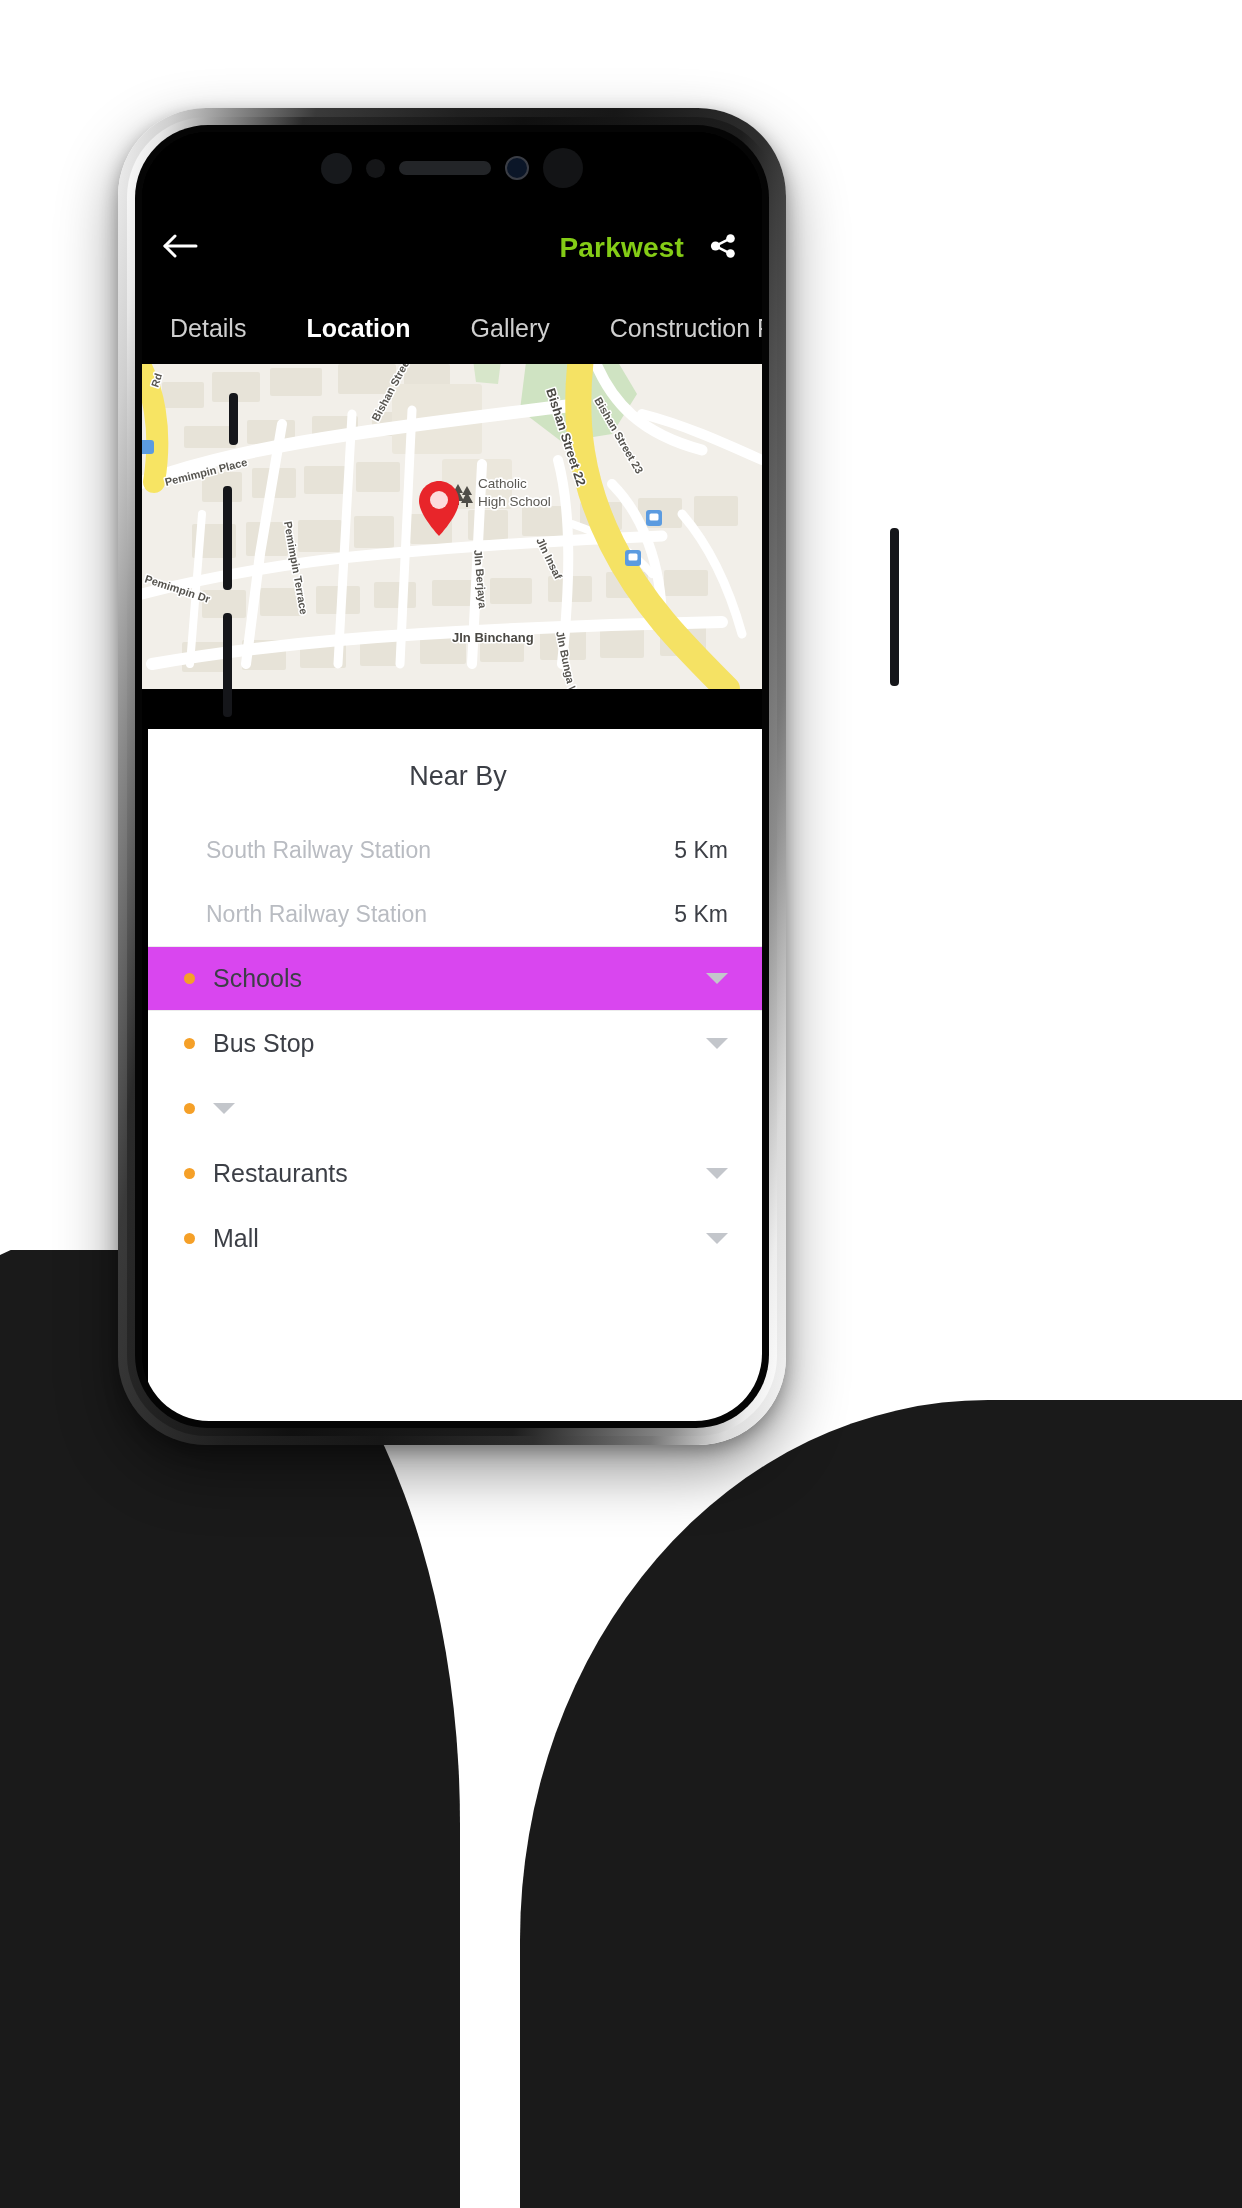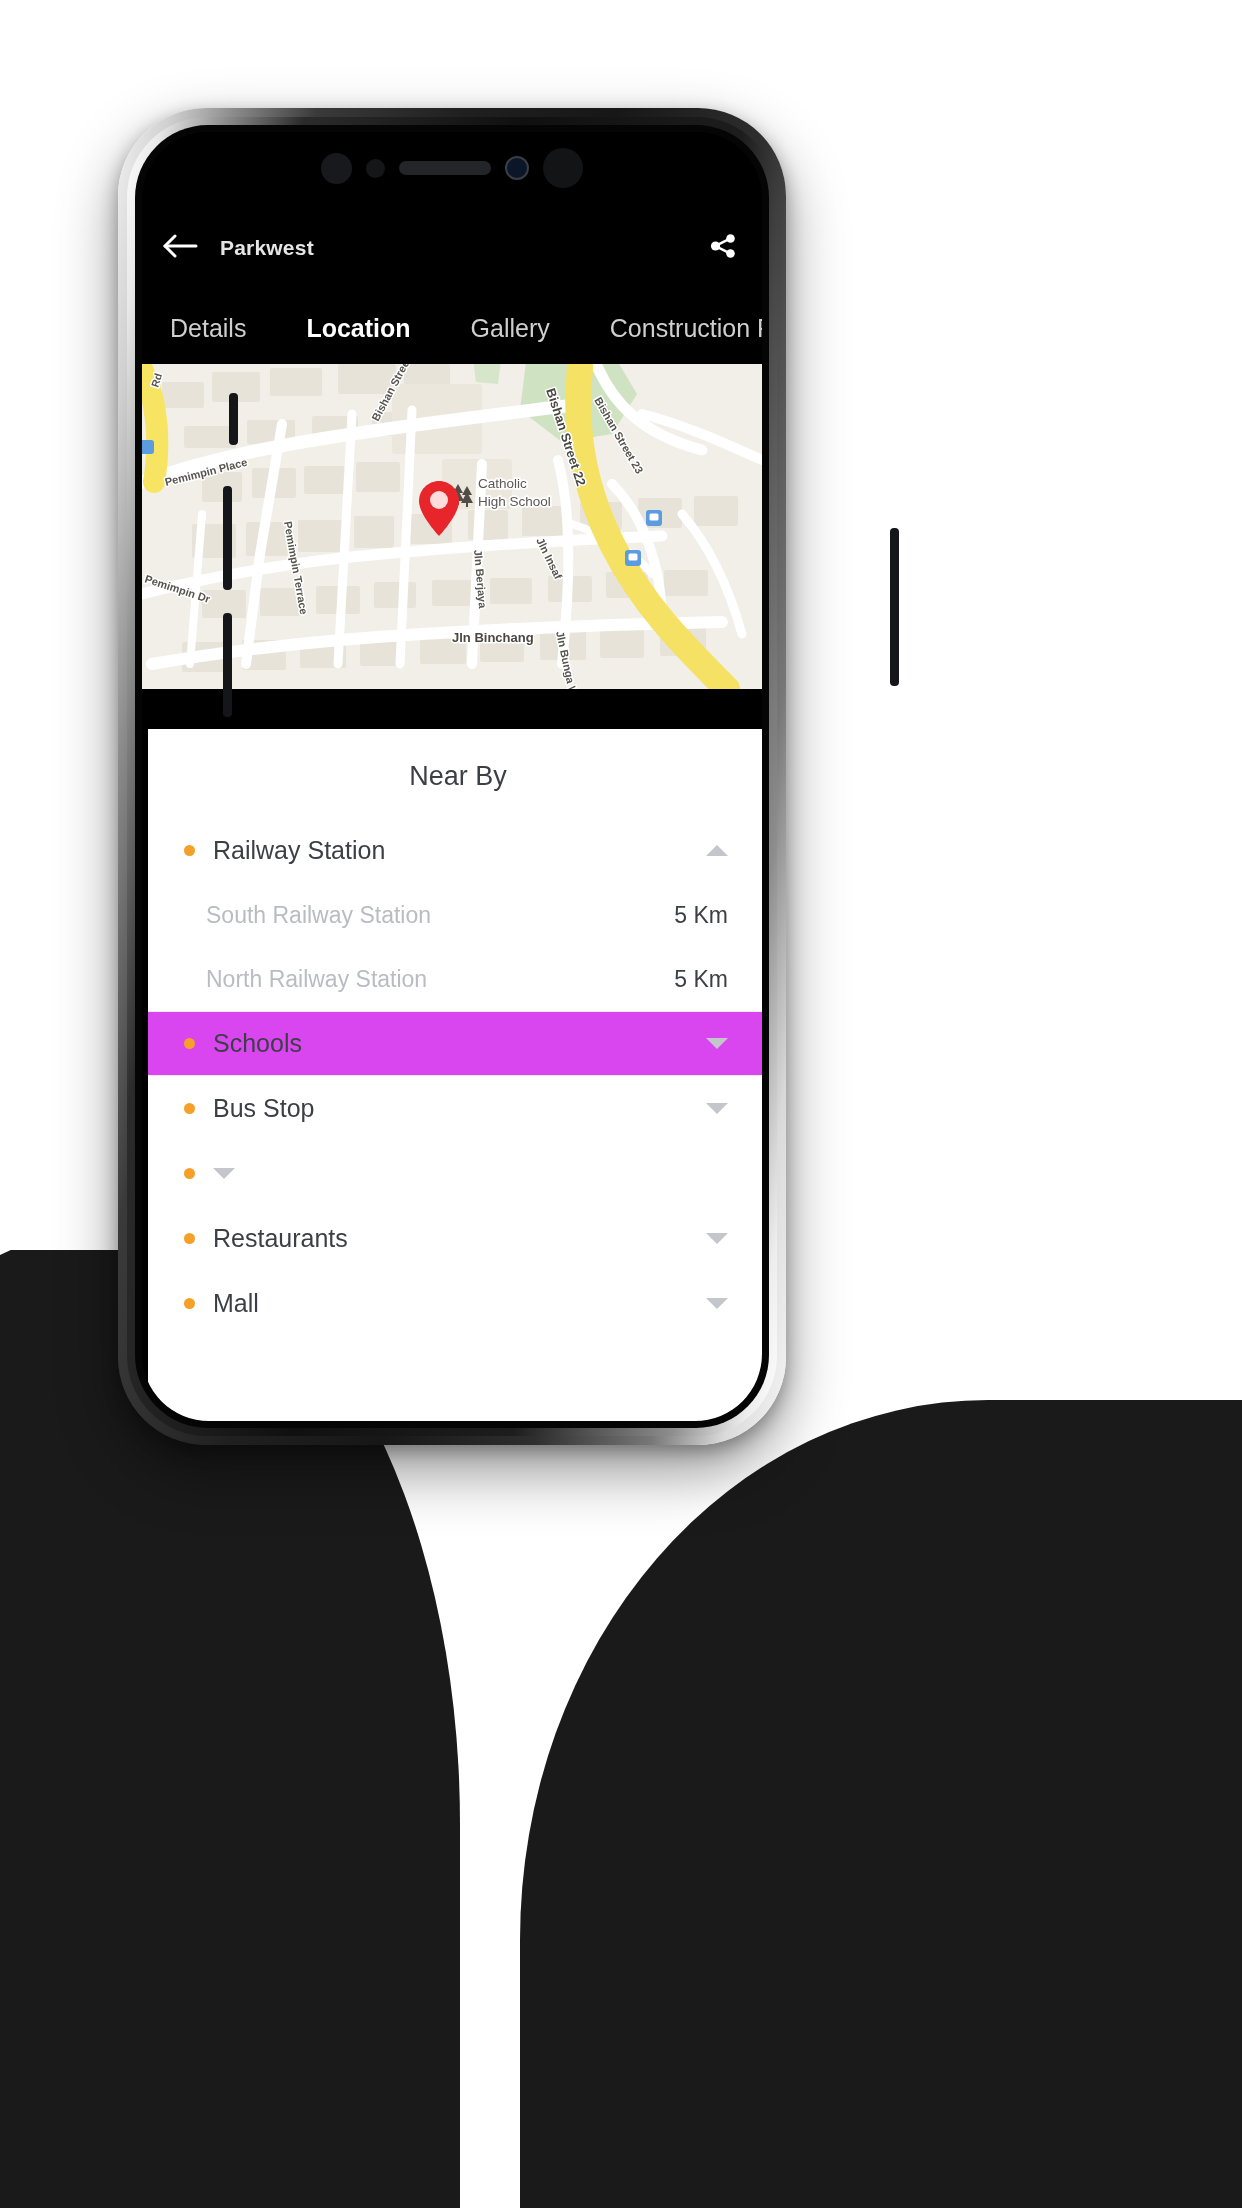--- a/index.html
+++ b/index.html
@@ -97,22 +97,22 @@
     display:flex; align-items:center;
     z-index:3;
   }
   .back-btn {
     width:78px; height:88px;
     display:flex; align-items:center; justify-content:center;
     cursor:pointer;
   }
   .back-btn svg { width:36px; height:26px; }
   .appbar-title {
-    flex:1; text-align:left;
-    color:#e5e5e5; font-size:21px; font-weight:bold;
+    flex:1; text-align:right;
+    color:#84cc16; font-size:28px; font-weight:bold;
     letter-spacing:.2px;
   }
   .share-btn {
     width:78px; height:88px;
     display:flex; align-items:center; justify-content:center;
     cursor:pointer;
   }
   .share-btn svg { width:28px; height:28px; }
 
   
@@ -367,25 +367,20 @@
           <g transform="translate(277,117)">
             <path d="M20 0 C9 0 0 9 0 20 C0 34 20 55 20 55 C20 55 40 34 40 20 C40 9 31 0 20 0 Z" fill="#E8252A"></path>
             <circle cx="20" cy="19" r="9" fill="#FCDCDC"></circle>
           </g>
         </svg>
       </div>
 
       <div class="sheet">
         <div class="nearby-title">Near By</div>
 
-        <div class="cat">
-          <span class="dot" style="background:#F5A028"></span>
-          <span class="cat-label">Railway Station</span>
-          <span class="chev up"></span>
-        </div>
         <div class="sub">
           <span class="sub-name">South Railway Station</span>
           <span class="sub-dist">5 Km</span>
         </div>
         <div class="sub">
           <span class="sub-name">North Railway Station</span>
           <span class="sub-dist">5 Km</span>
         </div>
 
         <div class="cat shaded">

